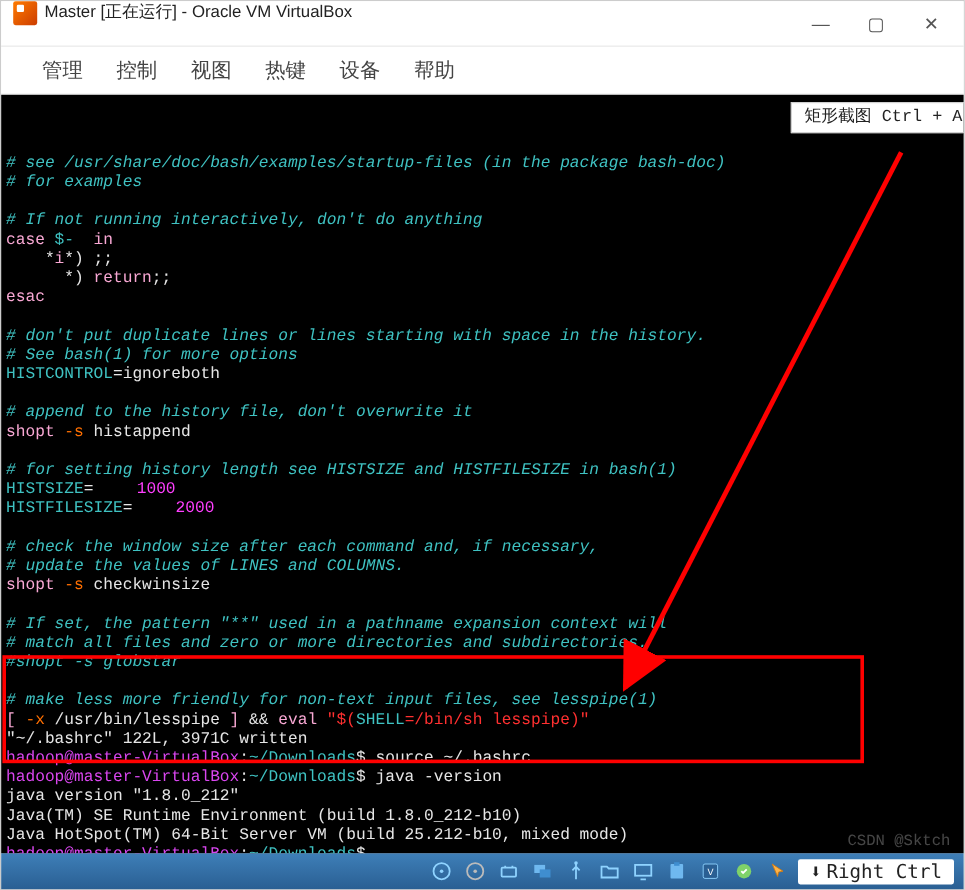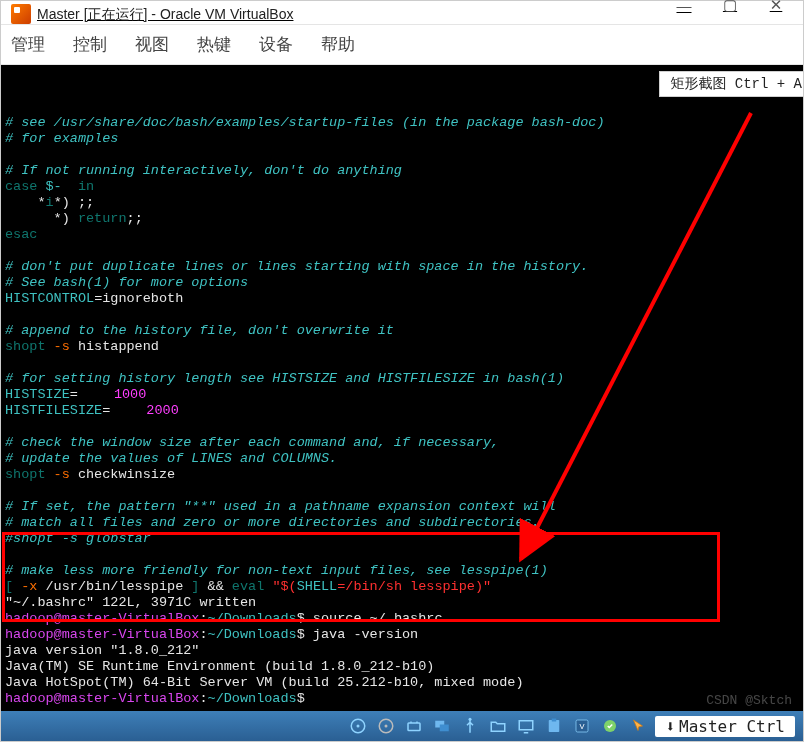--- a/index.html
+++ b/index.html
@@ -13,27 +13,26 @@
   }
   .window {
     width: 804px;
     height: 742px;
     background: #fff;
     border: 1px solid #ccc;
     display: flex;
     flex-direction: column;
   }
   .titlebar {
-    height: 24px;
-    display: flex;
-    align-items: flex-end;
+    height: 38px;
+    display: flex;
+    align-items: flex-start;
     padding: 0 4px 0 10px;
     border-bottom: 1px solid #e5e5e5;
     background: #fff;
-    text-decoration: underline;
   }
   .titlebar .app-icon {
     width: 20px; height: 20px;
     margin-right: 6px;
     background: linear-gradient(135deg,#ff7b00,#cc3d00);
     border-radius: 2px;
     position: relative;
   }
   .titlebar .app-icon::after{
     content:""; position:absolute; left:3px; top:3px;
@@ -49,42 +48,42 @@
     width: 46px; height: 38px;
     display: flex; align-items: center; justify-content: center;
     color: #555; font-size: 15px;
   }
 
   .menubar {
     height: 40px;
     display: flex;
     align-items: center;
     gap: 8px;
-    padding: 0 0;
+    padding: 0 24px;
     background: #fff;
     border-bottom: 1px solid #e5e5e5;
     font-size: 17px;
     color: #444;
   }
   .menubar .menu-item { padding: 6px 10px; cursor: default; }
 
   .terminal {
     flex: 1;
     background: #000;
     color: #fff;
     font-family: "Consolas","Courier New",monospace;
     font-size: 13.5px;
     line-height: 16px;
     padding: 2px 4px 0 4px;
     white-space: pre;
     position: relative;
     overflow: hidden;
   }
   .c-comment { color: #3fc2c2; font-style: italic; } 
-  .c-keyword { color: #0f766e; }
+  .c-keyword { color: #f9a8d4; }
   .c-option  { color: #ff6f00; } 
   .c-num     { color: #ff3fff; margin-left: 36px; } 
   .c-white   { color: #e6e6e6; }
   .c-red     { color: #ff3030; }
   .c-green   { color: #d946ef; }
   .c-teal    { color: #3fc2c2; }
 
   .highlight-box {
     position: absolute;
     left: 1px;
@@ -249,19 +248,19 @@
           <path d="M9 12l2 2 4-4" stroke="#fff" stroke-width="2" fill="none"></path>
         </svg>
       </div>
     <div class="sb-icon">
         <svg viewBox="0 0 24 24">
           <path d="M6 4l12 8-5 1-1 5z" fill="#ffb347" stroke="#d07a12"></path>
         </svg>
       </div>
     <div class="sb-text">
       <span>⬇</span>
-      <span>Master Ctrl</span>
+      <span>Right Ctrl</span>
     </div>
   </div>
 
 </div>
 
 <div class="watermark">CSDN @Sktch</div>
 
 </body></html>

